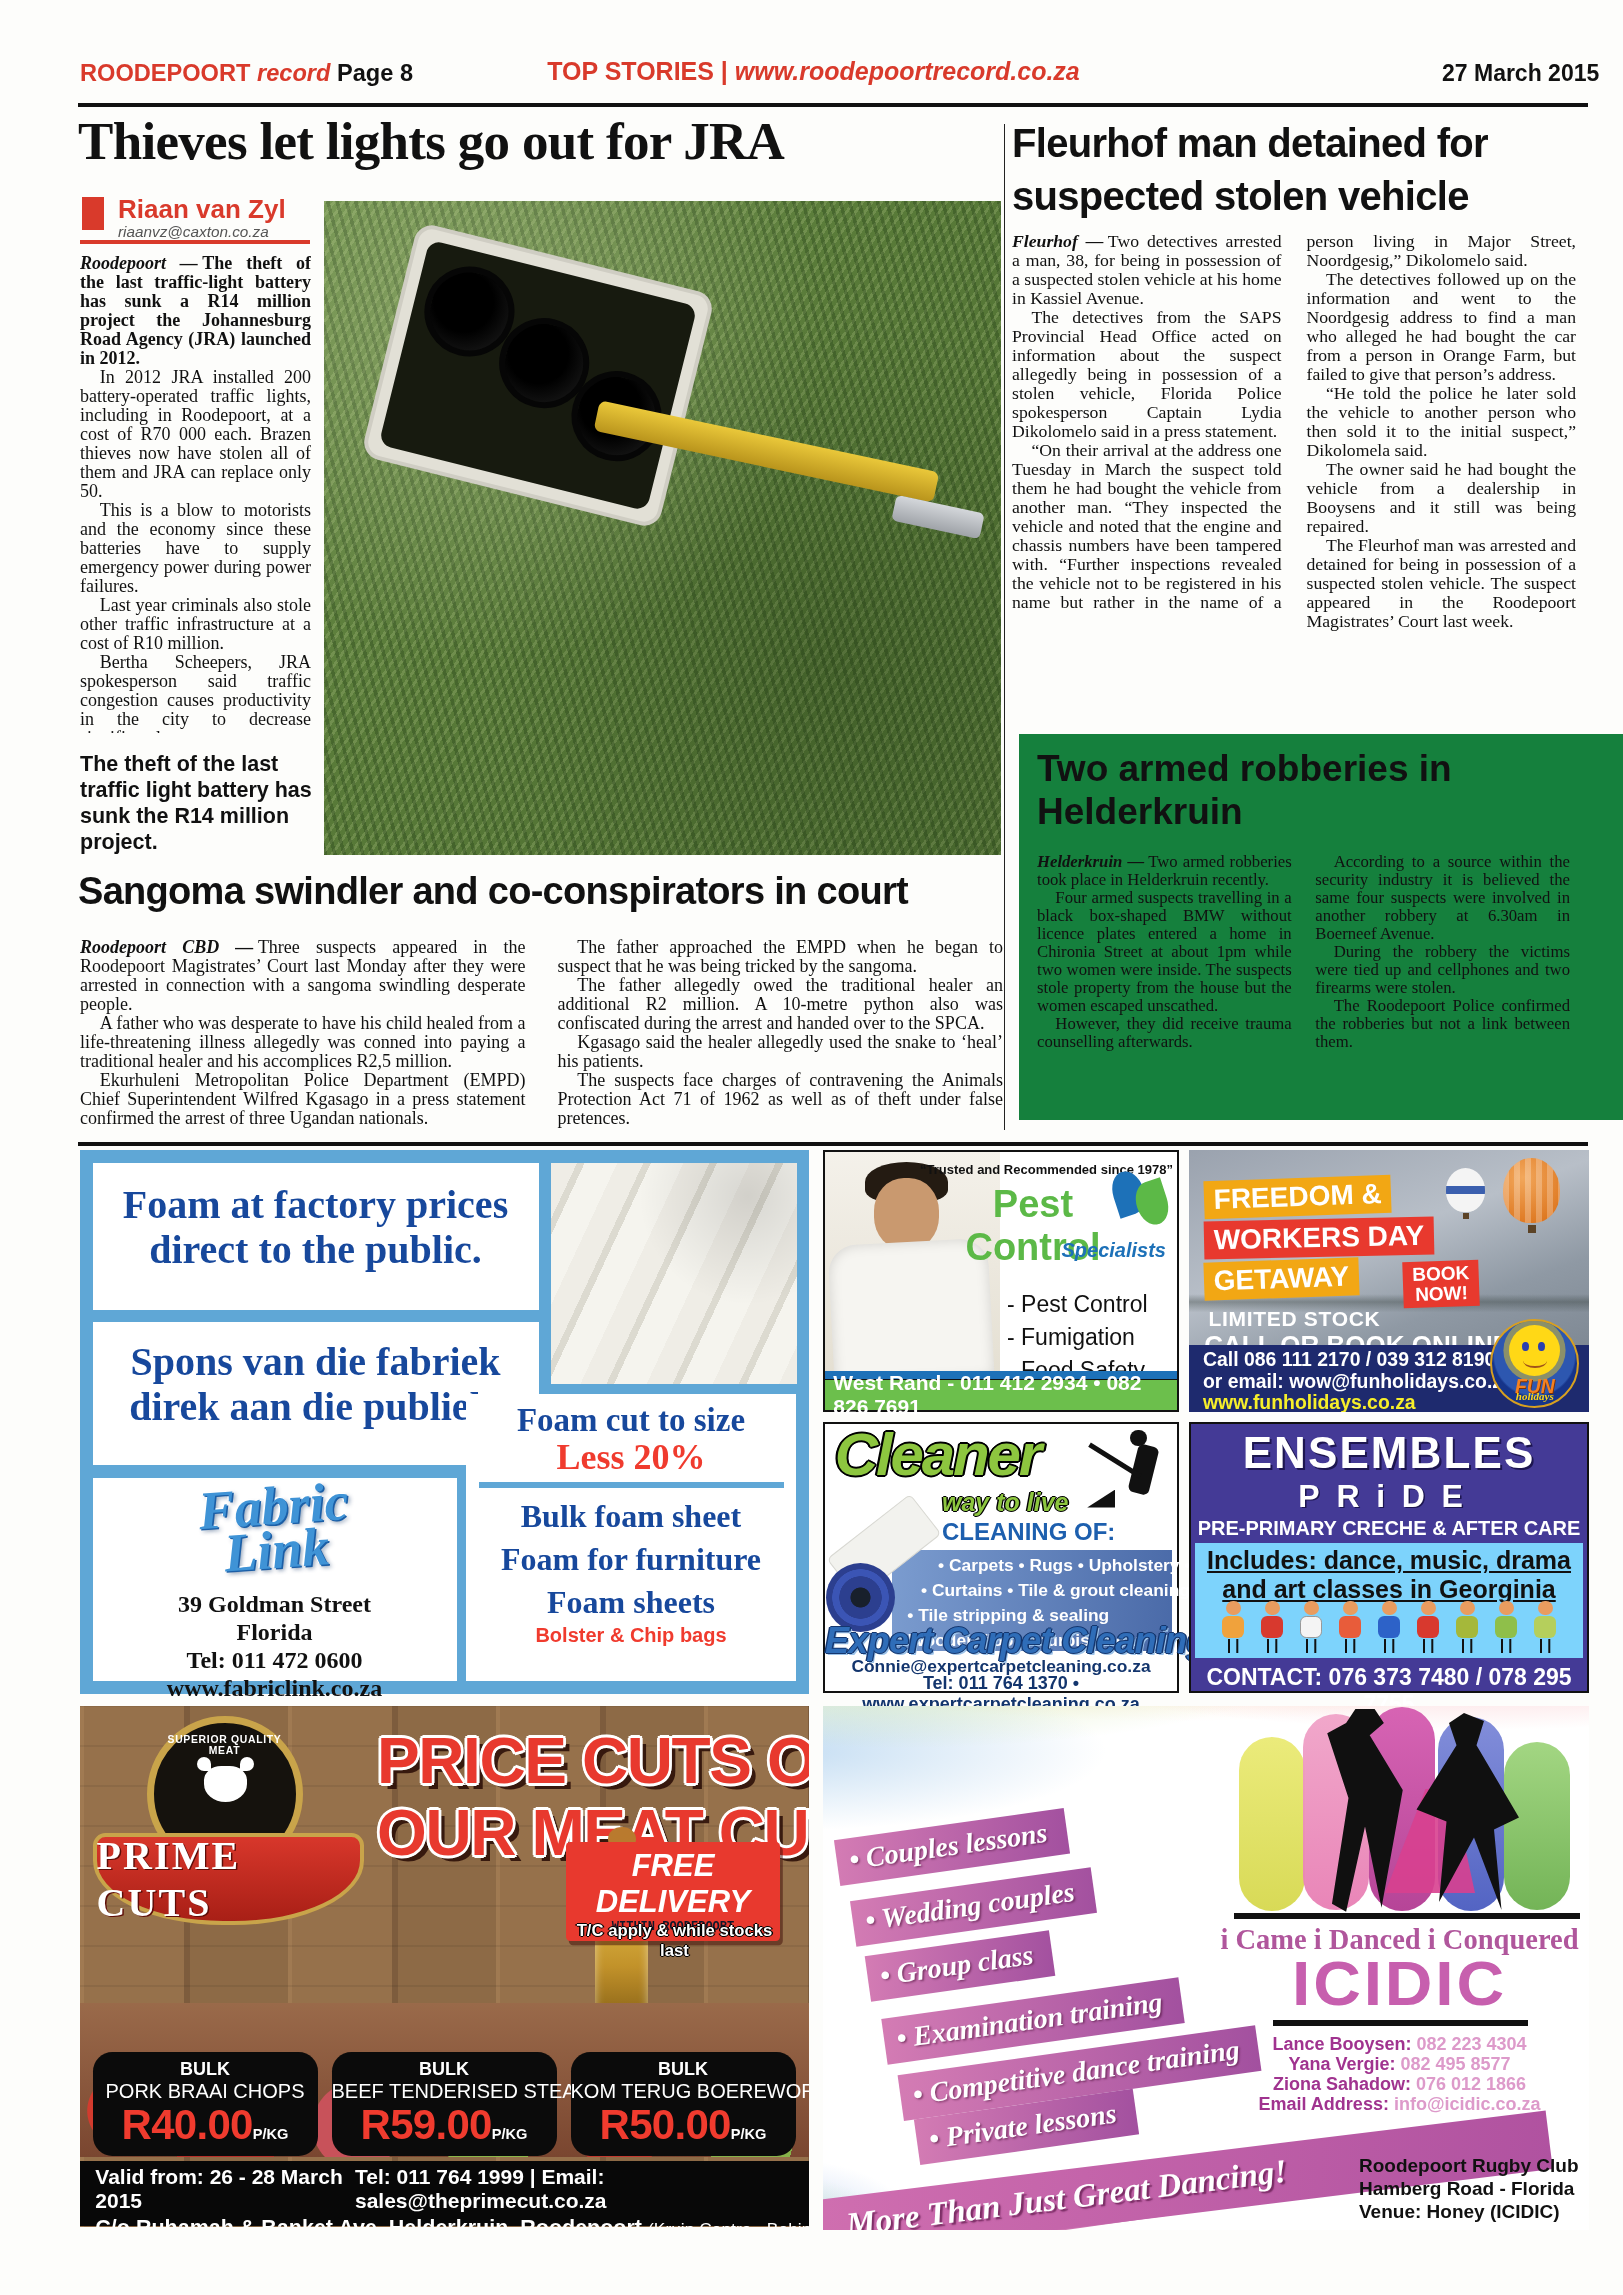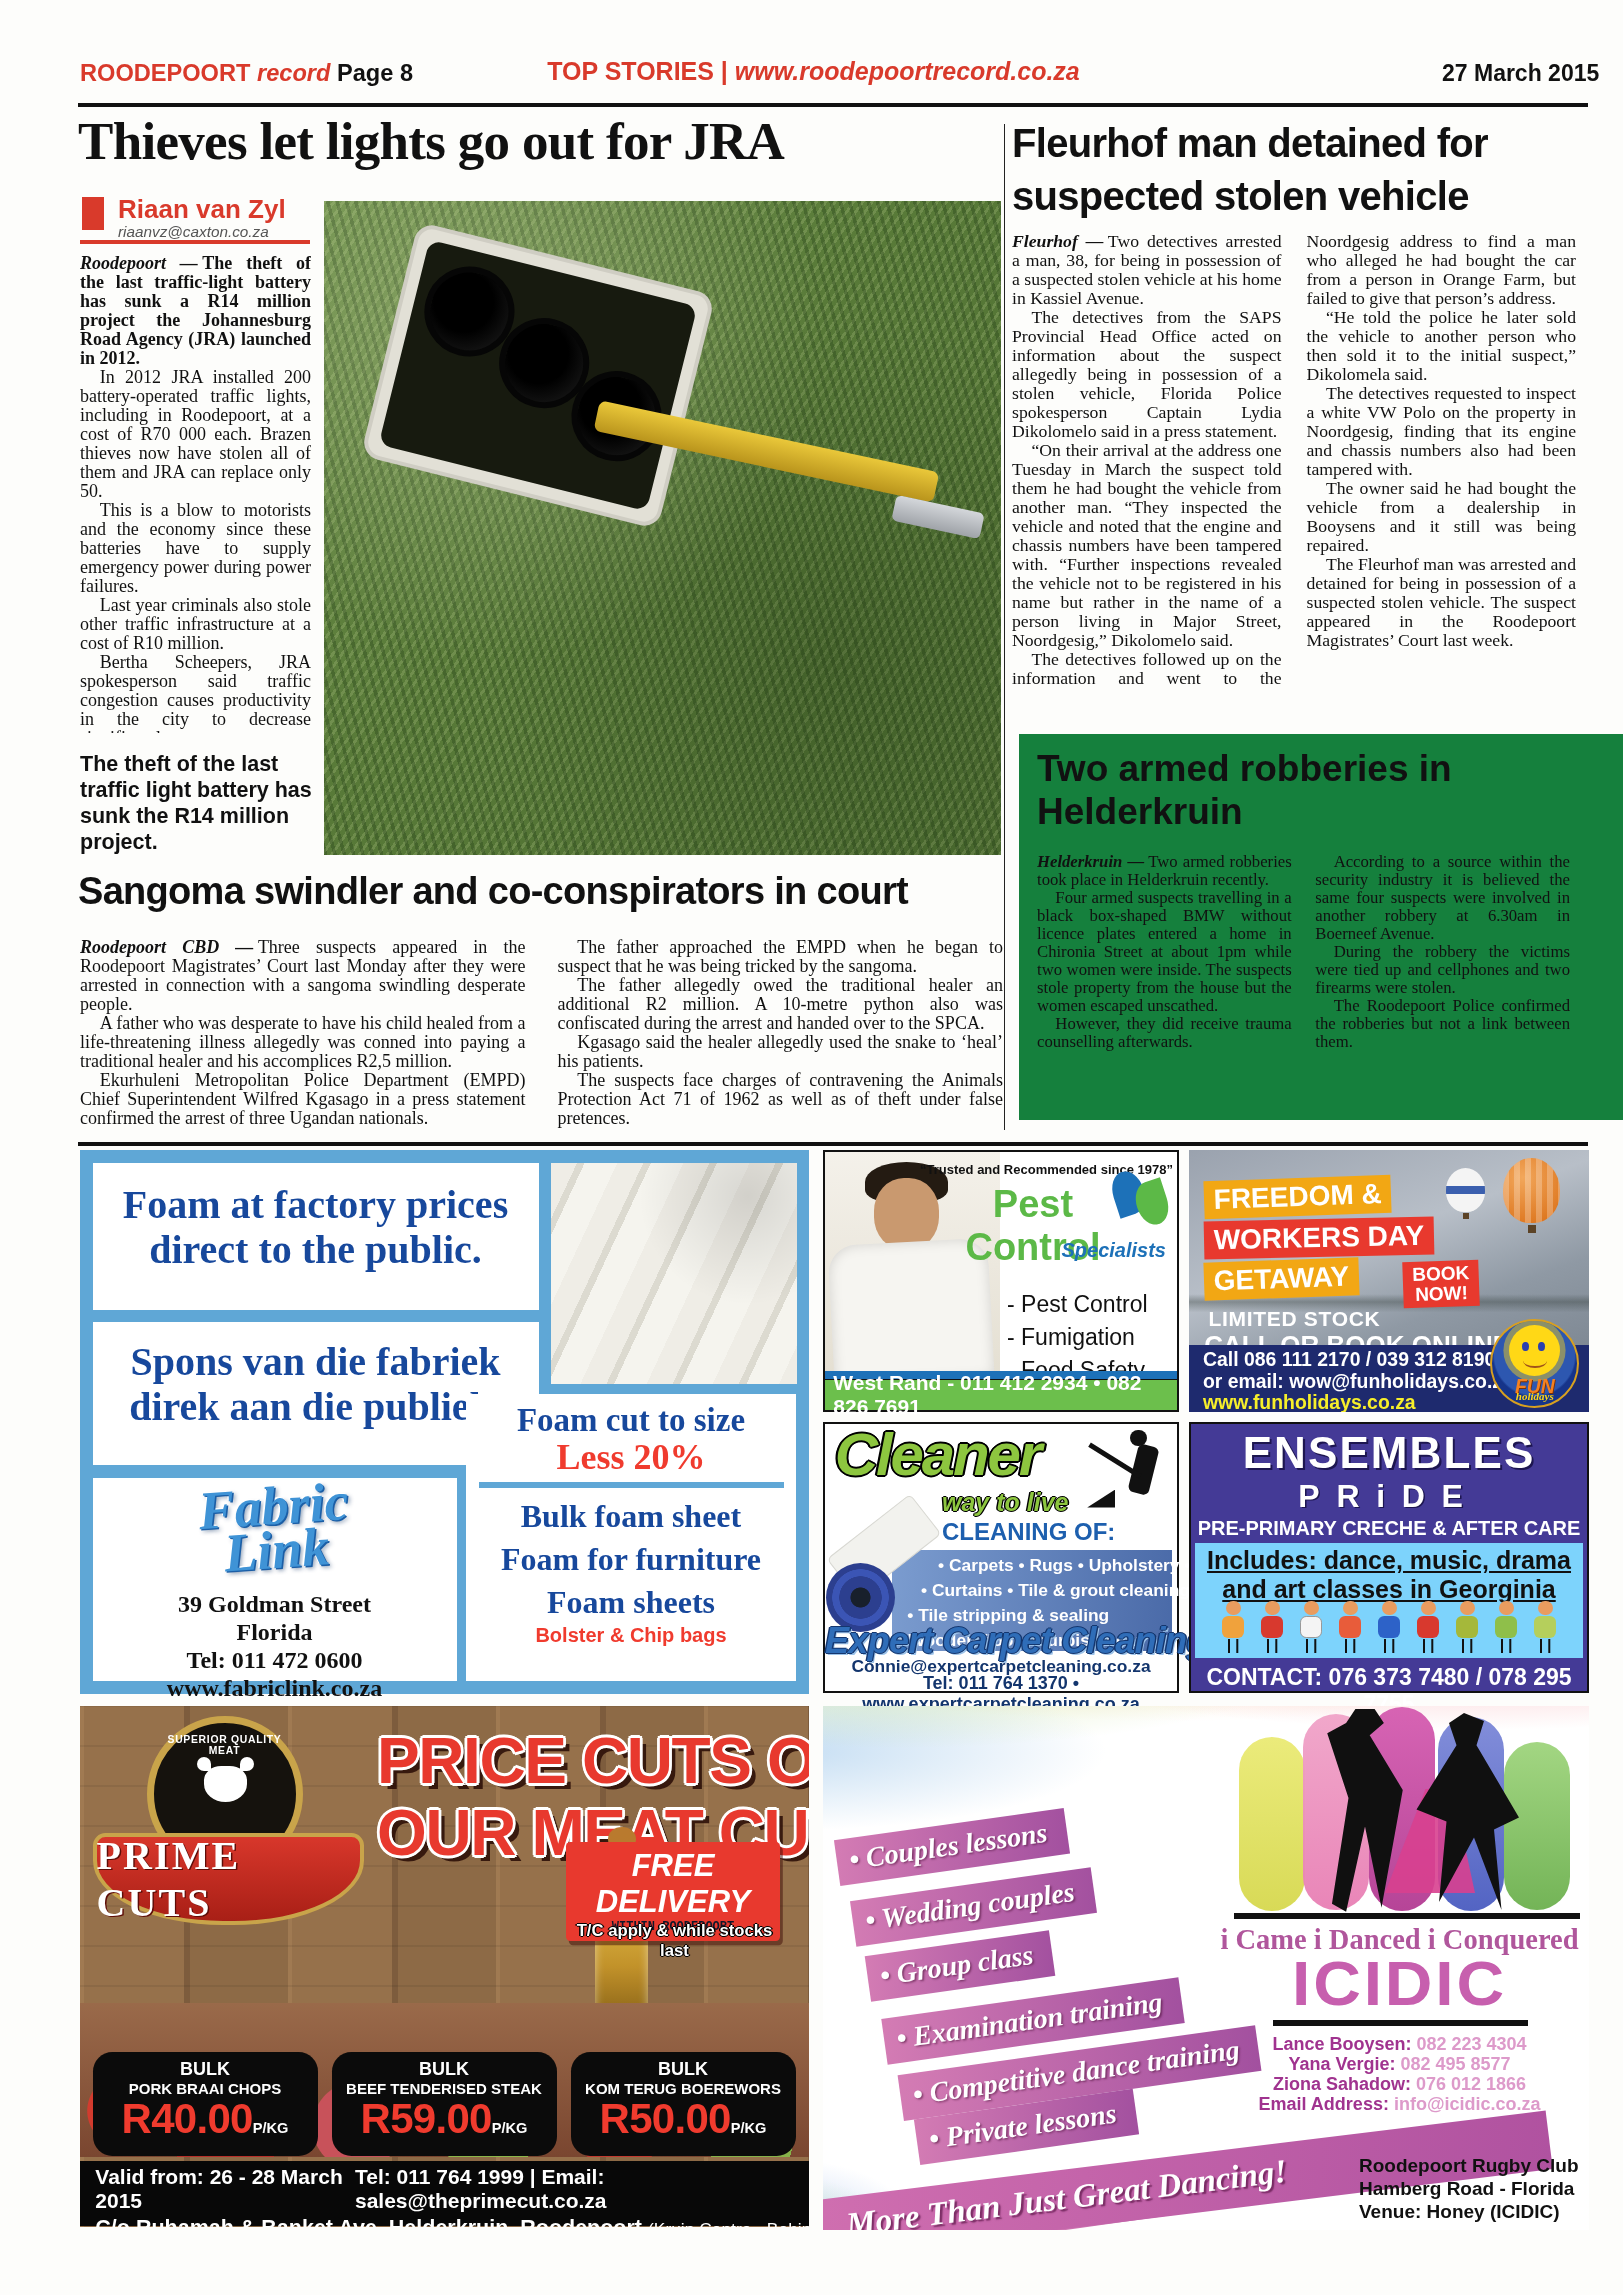--- a/index.html
+++ b/index.html
@@ -252,21 +252,21 @@
        radial-gradient(circle at 20% 95%, #b8302a 0 49px, rgba(0,0,0,0) 49px),
        radial-gradient(circle at 38% 80%, #c8525a 0 44px, rgba(0,0,0,0) 45px),
        radial-gradient(circle at 56% 95%, #8db84a 0 40px, rgba(0,0,0,0) 41px),
        radial-gradient(circle at 74% 78%, #c23b30 0 46px, rgba(0,0,0,0) 47px),
        radial-gradient(circle at 92% 90%, #87b34a 0 42px, rgba(0,0,0,0) 42px),
        linear-gradient(#9a6a4a,#7a4630);}
   .pr-offers{position:absolute;left:12.5px;top:346px;width:704px;display:flex;gap:14px;}
   .pr-offer{width:225px;height:104px;background:#0b0b0b;border-radius:19.4px;text-align:center;color:#fff;
      font-family:"Liberation Sans",sans-serif;padding-top:7px;box-sizing:border-box;}
   .pr-offer .tag{font-size:18px;font-weight:bold;}
-  .pr-offer .nm{font-size:15px;font-weight:bold;white-space:nowrap;}
+  .pr-offer .nm{font-size:20px;font-weight:normal;white-space:nowrap;}
   .pr-offer .pr{font-size:42px;font-weight:bold;color:#f03b2e;letter-spacing:-0.7px;line-height:44px;}
   .pr-offer .un{font-size:14.6px;font-weight:bold;color:#fff;}
   .pr-info{position:absolute;left:0;top:455px;width:100%;height:65px;background:#080808;color:#fff;
      font-family:"Liberation Sans",sans-serif;font-weight:bold;box-sizing:border-box;padding:4.2px 15.3px 0 15.3px;}
   .pr-info .row1{display:flex;font-size:21px;}
   .pr-info .row1 .tel{margin-left:auto;}
   .pr-info .row2{font-size:21.5px;margin-top:2.8px;white-space:nowrap;}
   .pr-info .row2 .note{font-size:17.4px;font-weight:normal;}
 
   
@@ -367,21 +367,20 @@
   <div class="abs fl-head">
     <div>Fleurhof man detained for</div>
     <div>suspected stolen vehicle</div>
   </div>
   <div class="abs fl-body">
     <p class="np"><span class="lead-in">Fleurhof —</span><span>Two detectives arrested a man, 38, for being in possession of a suspected stolen vehicle at his home in Kassiel Avenue.</span></p>
     <p class="np ind">The detectives from the SAPS Provincial Head Office acted on information about the suspect allegedly being in possession of a stolen vehicle, Florida Police spokesperson Captain Lydia Dikolomelo said in a press statement.</p>
     <p class="np ind">“On their arrival at the address one Tuesday in March the suspect told them he had bought the vehicle from another man. “They inspected the vehicle and noted that the engine and chassis numbers have been tampered with. “Further inspections revealed the vehicle not to be registered in his name but rather in the name of a person living in Major Street, Noordgesig,” Dikolomelo said.</p>
     <p class="np ind">The detectives followed up on the information and went to the Noordgesig address to find a man who alleged he had bought the car from a person in Orange Farm, but failed to give that person’s address.</p>
     <p class="np ind">“He told the police he later sold the vehicle to another person who then sold it to the initial suspect,” Dikolomela said.</p>
-    <p class="np ind">The detectives requested to inspect a white VW Polo on the property in Noordgesig, finding that its engine and chassis numbers also had been tampered with.</p>
     <p class="np ind">The owner said he had bought the vehicle from a dealership in Booysens and it still was being repaired.</p>
     <p class="np ind">The Fleurhof man was arrested and detained for being in possession of a suspected stolen vehicle. The suspect appeared in the Roodepoort Magistrates’ Court last week.</p>
   </div>
 
   <div class="abs hk-box">
     <div class="hk-head">
       <div>Two armed robberies in</div>
       <div>Helderkruin</div>
     </div>
     <div class="hk-body">

